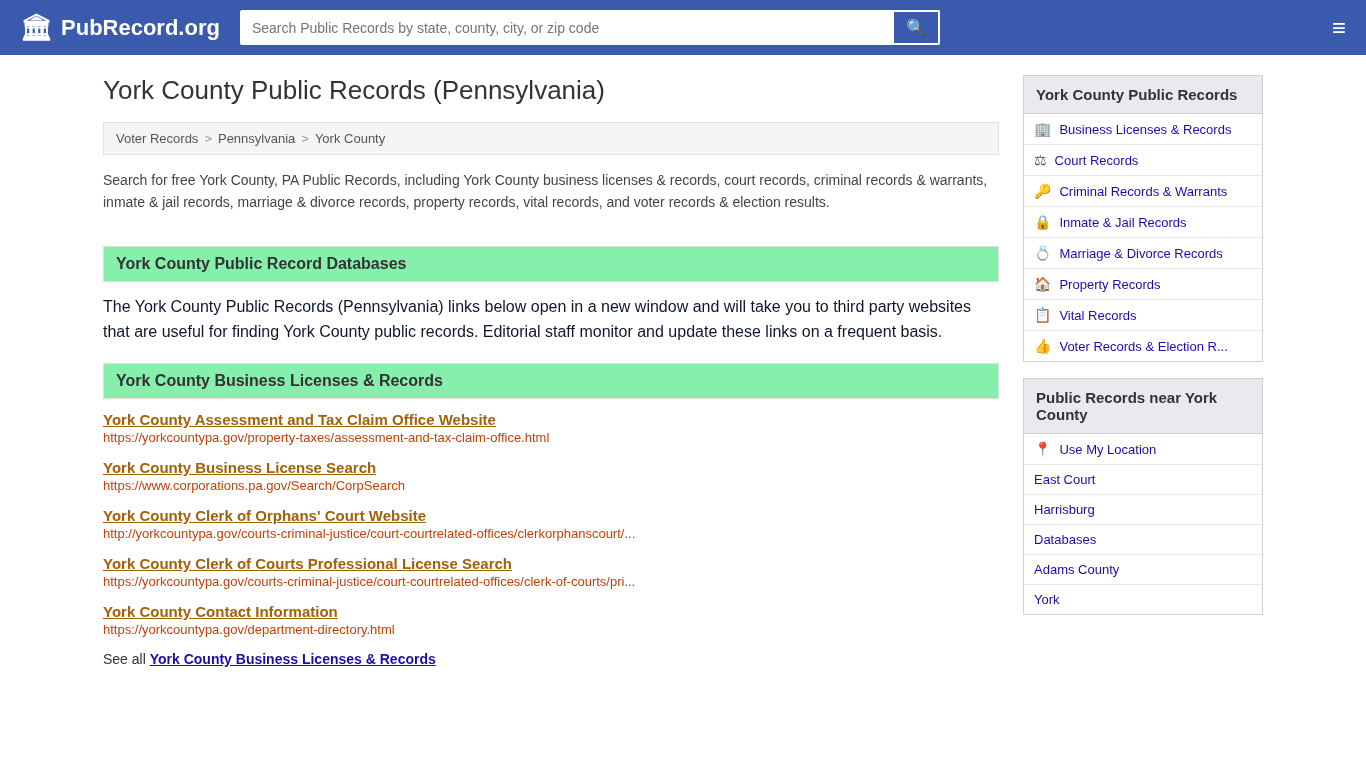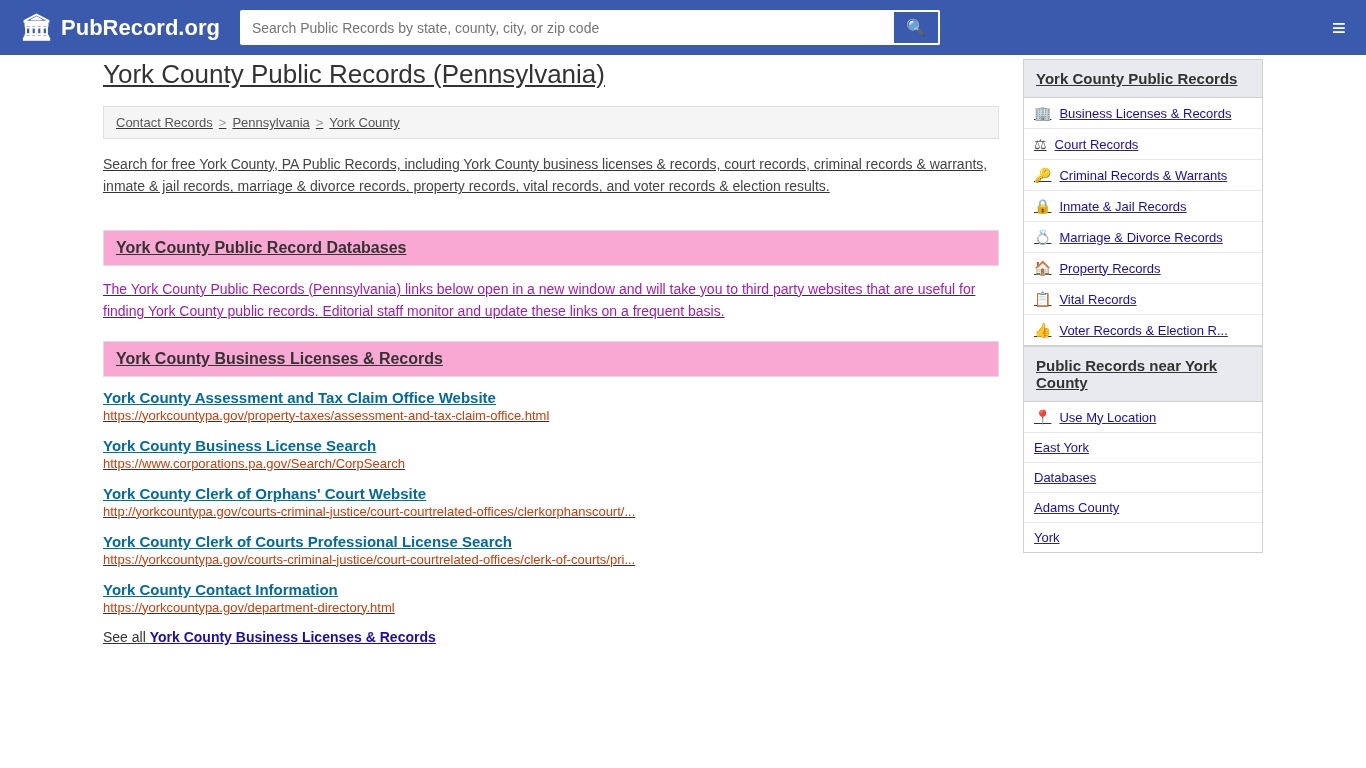--- a/index.html
+++ b/index.html
@@ -56,23 +56,22 @@
       font-size: 24px;
       cursor: pointer;
       margin-left: auto;
     }
 
     
     .page-container {
       display: flex;
       max-width: 1200px;
       margin: 0 auto;
-      padding: 4px 20px 20px 20px;
+      padding: 20px 20px 20px 20px;
       gap: 24px;
-      text-decoration: underline;
     }
 
     
     .main-content {
       flex: 1;
     }
     .page-title {
       font-size: 26px;
       font-weight: normal;
       color: #333;
@@ -96,43 +95,43 @@
     .breadcrumb-sep { color: #999; }
 
     .intro-text {
       font-size: 14px;
       color: #444;
       line-height: 1.6;
       margin-bottom: 32px;
     }
 
     .section-header {
-      background: #f9a8d4;
+      background: #86efac;
       border: 1px solid #ddd;
       padding: 8px 12px;
       font-size: 16px;
       font-weight: bold;
       color: #333;
       margin-bottom: 12px;
     }
 
     .section-desc {
-      font-size: 14px;
-      color: #a21caf;
+      font-size: 16px;
+      color: #0f172a;
       line-height: 1.6;
       margin-bottom: 18px;
     }
 
     .record-link-block {
       margin-bottom: 14px;
     }
     .record-link-title {
       font-size: 15px;
       font-weight: bold;
-      color: #0369a1;
+      color: #a16207;
       text-decoration: underline;
       cursor: pointer;
     }
     .record-link-url {
       font-size: 13px;
       color: #c2410c;
       margin-top: 2px;
     }
 
     .see-all {
@@ -146,20 +145,21 @@
       text-decoration: underline;
       cursor: pointer;
     }
 
     
     .sidebar {
       width: 240px;
       flex-shrink: 0;
     }
     .sidebar-section {
+      margin-bottom: 16px;
     }
     .sidebar-header {
       background: #e8eaf0;
       padding: 10px 12px;
       font-size: 15px;
       font-weight: bold;
       color: #333;
       border: 1px solid #d0d0d0;
       margin-bottom: 0;
     }
@@ -211,21 +211,21 @@
   <button class="menu-btn">≡</button>
 </header>
 
 <div class="page-container">
 
   <main class="main-content">
 
     <h1 class="page-title">York County Public Records (Pennsylvania)</h1>
 
     <div class="breadcrumb">
-      <a href="#">Contact Records</a>
+      <a href="#">Voter Records</a>
       <span class="breadcrumb-sep">&gt;</span>
       <a href="#">Pennsylvania</a>
       <span class="breadcrumb-sep">&gt;</span>
       <span>York County</span>
     </div>
 
     <p class="intro-text">Search for free York County, PA Public Records, including York County business licenses &amp; records, court records, criminal records &amp; warrants, inmate &amp; jail records, marriage &amp; divorce records, property records, vital records, and voter records &amp; election results.</p>
 
     <div class="section-header">York County Public Record Databases</div>
     <p class="section-desc">The York County Public Records (Pennsylvania) links below open in a new window and will take you to third party websites that are useful for finding York County public records. Editorial staff monitor and update these links on a frequent basis.</p>
@@ -303,21 +303,24 @@
 
     <div class="sidebar-section">
       <div class="sidebar-header" id="sidebar-nearby-title">Public Records near York
 County</div>
       <ul class="sidebar-list" id="sidebar-nearby-list">
           <li class="use-location-item">
             <span class="sidebar-icon">📍</span>
             <a href="#">Use My Location</a>
           </li>
           <li>
-            <a href="#">East York</a>
+            <a href="#">East Court</a>
+          </li>
+          <li>
+            <a href="#">Harrisburg</a>
           </li>
           <li>
             <a href="#">Databases</a>
           </li>
           <li>
             <a href="#">Adams County</a>
           </li>
           <li>
             <a href="#">York</a>
           </li>

